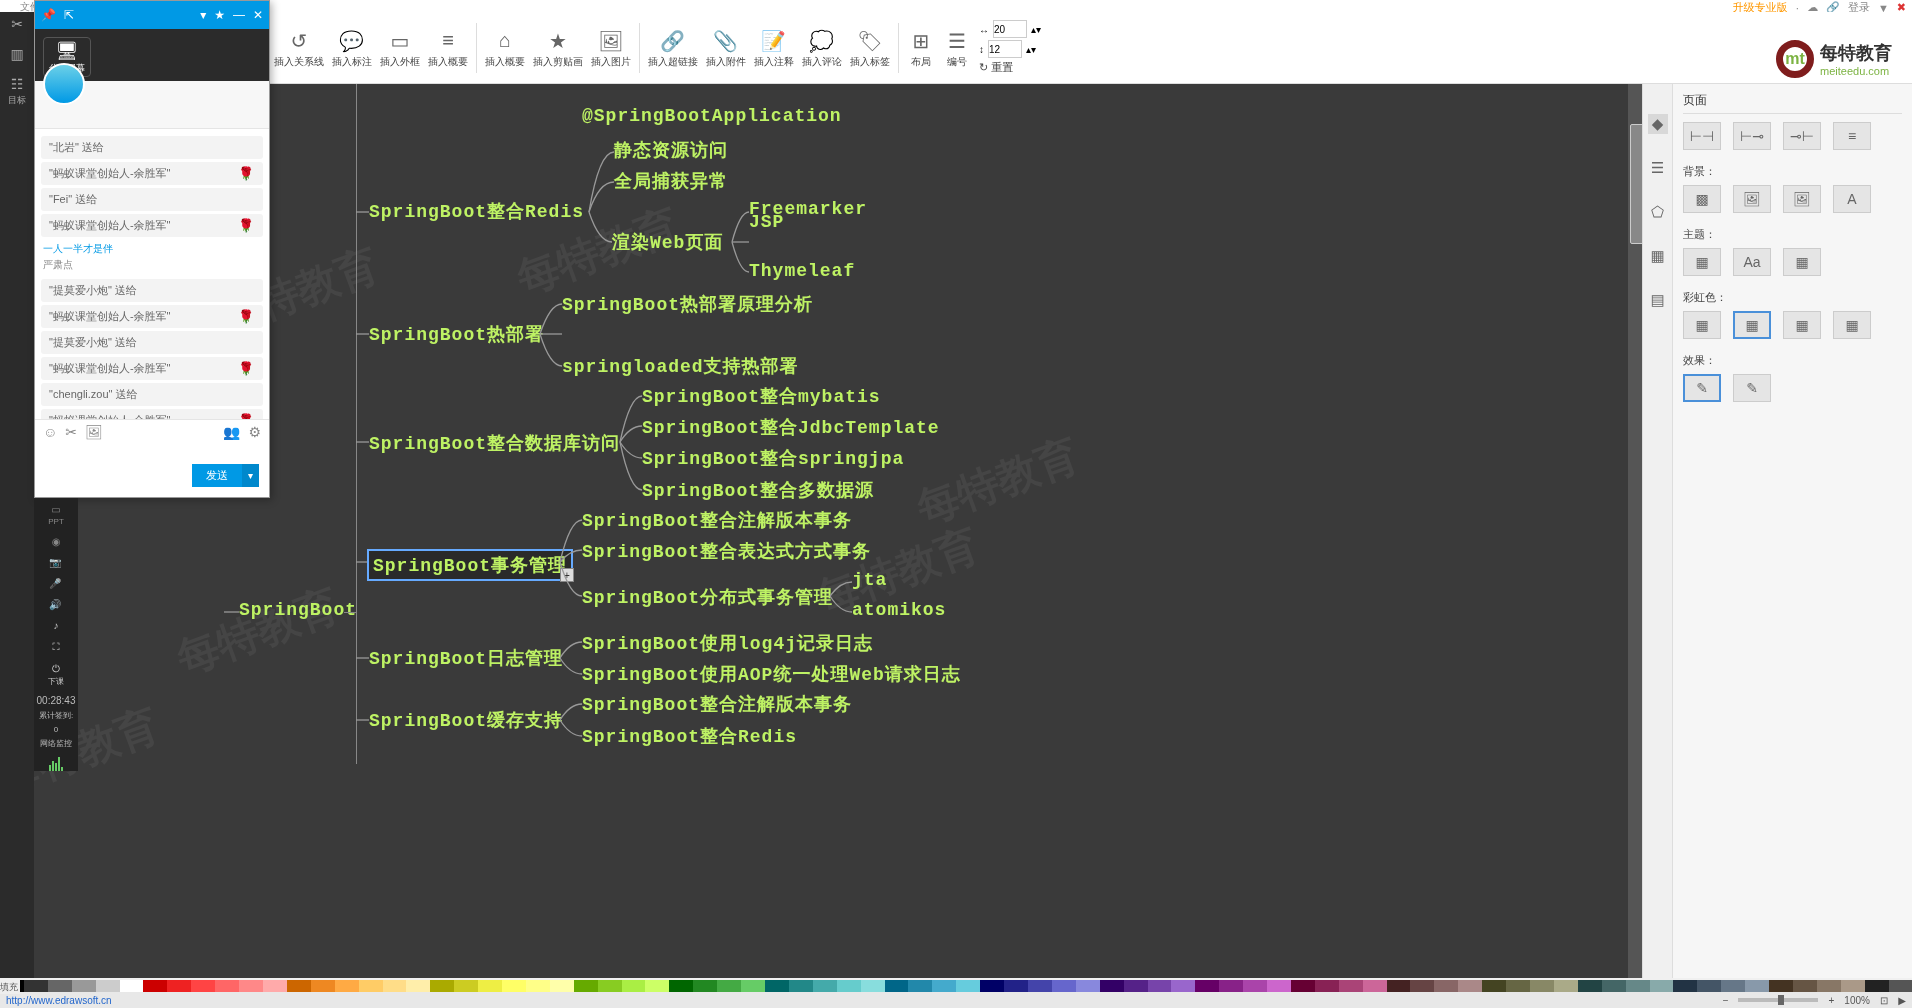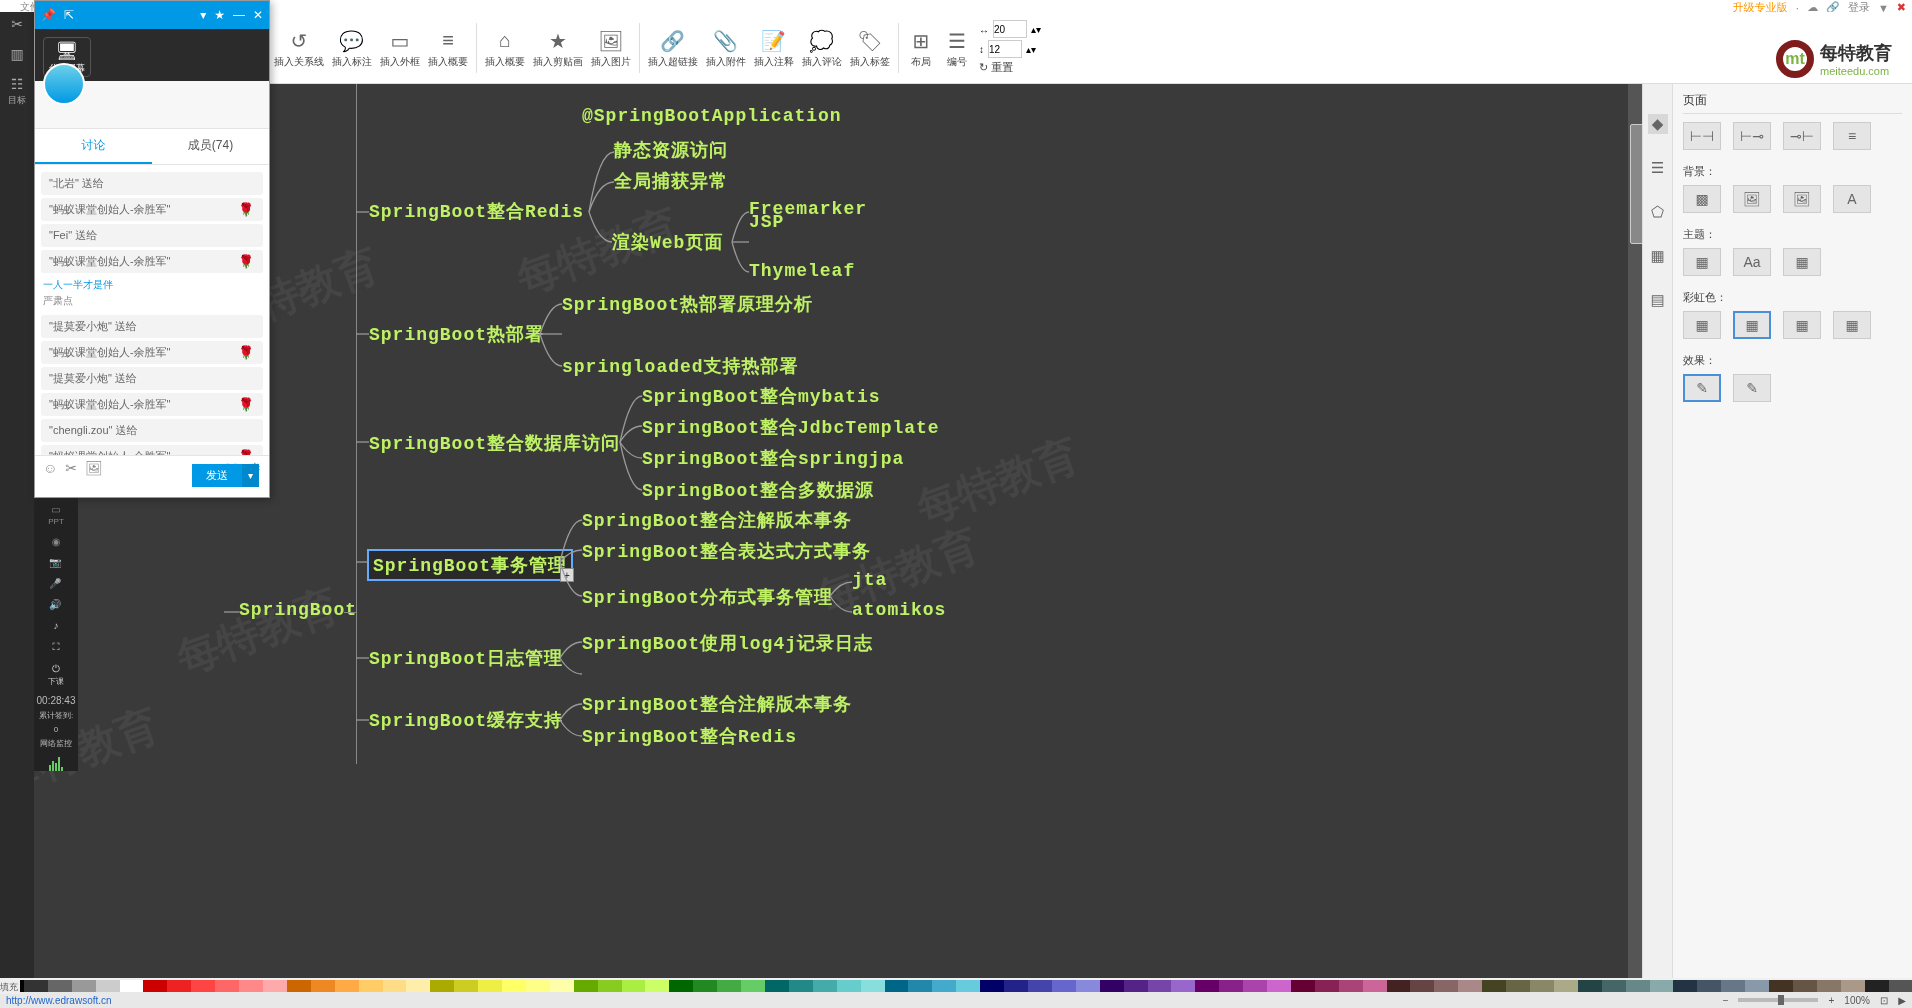--- a/index.html
+++ b/index.html
@@ -219,24 +219,20 @@
     <div class="share-big">
       <div class="share-big-box">
           <span class="ic">🖥</span>
           <span class="lbl">分享屏幕</span>
         </div>
     </div>
   </div>
   <div class="share-head">
     <div class="avatar"></div>
   </div>
-  <div class="share-tabs">
-    <div class="share-tab active">讨论</div>
-    <div class="share-tab">成员(74)</div>
-  </div>
   <div class="chat-list">
     <div class="chat-item">
         <span>"北岩" 送给</span>
       </div>
     <div class="chat-item">
         <span>"蚂蚁课堂创始人-余胜军"</span>
         <span class="chat-rose">🌹</span>
       </div>
     <div class="chat-item">
         <span>"Fei" 送给</span>
@@ -346,20 +342,21 @@
   <div class="node selected" style="left:333px;top:465px">SpringBoot事务管理</div>
   <div class="nplus" style="left:526px;top:484px">+</div>
   <div class="node" style="left:548px;top:424px">SpringBoot整合注解版本事务</div>
   <div class="node" style="left:548px;top:455px">SpringBoot整合表达式方式事务</div>
   <div class="node" style="left:548px;top:501px">SpringBoot分布式事务管理</div>
   <div class="node" style="left:818px;top:486px">jta</div>
   <div class="node" style="left:818px;top:516px">atomikos</div>
 
   <div class="node" style="left:335px;top:562px">SpringBoot日志管理</div>
   <div class="node" style="left:548px;top:547px">SpringBoot使用log4j记录日志</div>
+  <div class="node" style="left:548px;top:578px">SpringBoot使用AOP统一处理Web请求日志</div>
 
   <div class="node" style="left:335px;top:624px">SpringBoot缓存支持</div>
   <div class="node" style="left:548px;top:608px">SpringBoot整合注解版本事务</div>
   <div class="node" style="left:548px;top:640px">SpringBoot整合Redis</div>
 
   <svg style="position:absolute;left:0;top:0;width:100%;height:100%;pointer-events:none">
     <g stroke="#999" fill="none" stroke-width="1.3">
       <path d="M555,128 Q565,68 580,68"></path>
         <path d="M555,128 Q565,98 580,98"></path>
         <path d="M555,128 Q565,158 578,158"></path>

